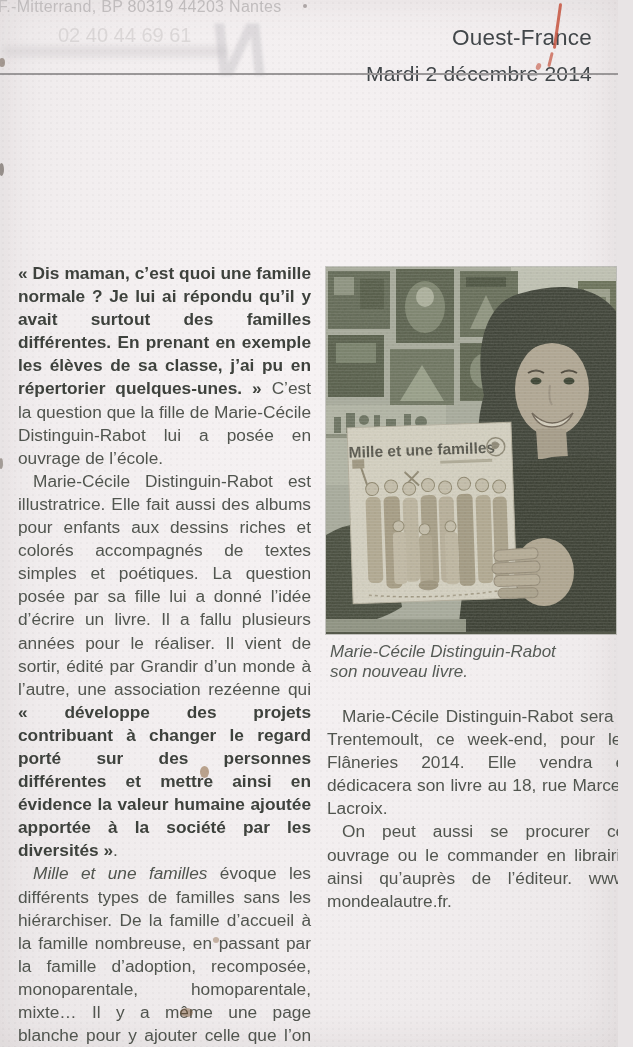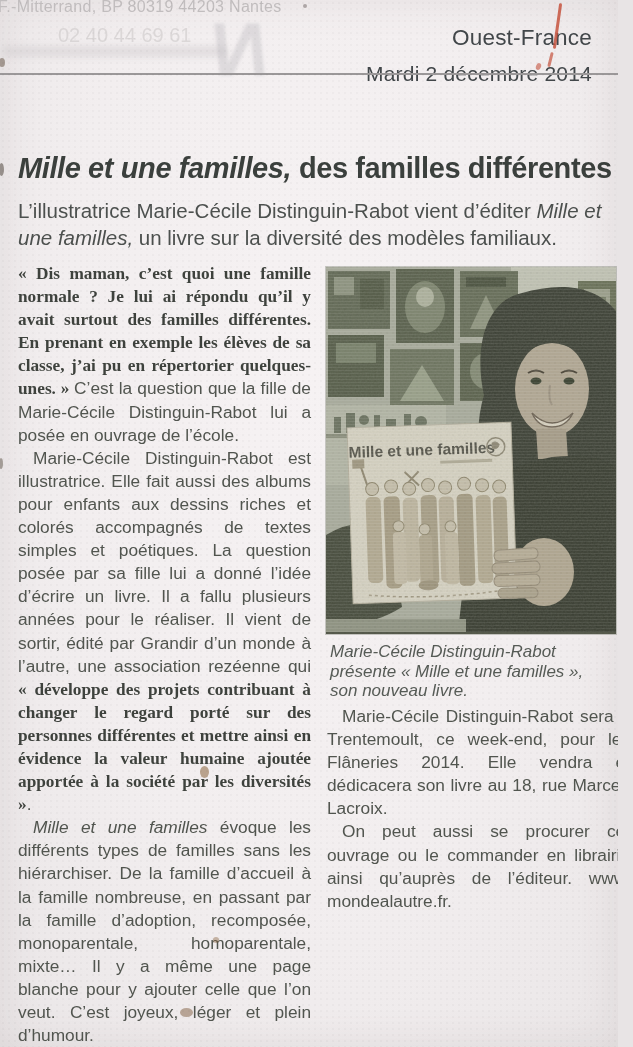--- a/index.html
+++ b/index.html
@@ -29,21 +29,21 @@
   .rule{position:absolute;left:0;top:73px;width:633px;height:2px;background:#9b9899;}
   
   .headline{position:absolute;left:18px;top:152px;width:606px;margin:0;
     font-size:29px;font-weight:bold;color:#3b403d;letter-spacing:-.4px;white-space:nowrap;}
   .subhead{position:absolute;left:18px;top:198px;width:606px;margin:0;
     font-size:20.5px;line-height:26.5px;color:#4c504e;}
   
   .col{position:absolute;font-size:17.3px;line-height:23.1px;text-align:justify;color:#51554f;}
   .col p{margin:0;}
   .col .indent{text-indent:15px;}
-  .col b{color:#3e423d;font-family:Liberation Serif, serif;}
+  .col b{color:#3e423d;}
   .col-left{left:18px;top:262px;width:293px;}
   .col-right{left:327px;top:705px;width:303px;}
   
   .photo{position:absolute;left:326px;top:267px;width:290px;height:365px;margin:0;
     border-bottom:2px solid #565a4c;box-shadow:0 0 0 1px rgba(110,115,100,.35);}
   .photo::after{content:"";position:absolute;inset:0;pointer-events:none;
     background:repeating-linear-gradient(0deg, rgba(255,255,255,.07) 0 1px, transparent 1px 3px);}
   .caption{position:absolute;left:330px;top:642px;width:290px;
     font-style:italic;font-size:17px;line-height:19.5px;color:#565b56;}
   
@@ -68,22 +68,20 @@
 
   <div class="masthead-wrap">
     <div class="masthead">Ouest-France</div>
     <div class="date">Mardi 2 décembre 2014</div>
   </div>
   <div class="red-mark m1"></div>
   <div class="red-mark m2"></div>
   <div class="red-dot"></div>
   <div class="rule"></div>
 
-  <h1 class="headline"><em>Mille et une familles,</em><span> des familles différentes</span></h1>
-  <p class="subhead"><span>L’illustratrice Marie-Cécile Distinguin-Rabot vient d’éditer </span><i>Mille et une familles,</i><span> un livre sur la diversité des modèles familiaux.</span></p>
 
   <div class="col col-left">
     <p class="p"><b>« Dis maman, c’est quoi une famille normale ? Je lui ai répondu qu’il y avait surtout des familles différentes. En prenant en exemple les élèves de sa classe, j’ai pu en répertorier quelques-unes. » </b><span>C’est la question que la fille de Marie-Cécile Distinguin-Rabot lui a posée en ouvrage de l’école.</span></p>
     <p class="indent"><span>Marie-Cécile Distinguin-Rabot est illustratrice. Elle fait aussi des albums pour enfants aux dessins riches et colorés accompagnés de textes simples et poétiques. La question posée par sa fille lui a donné l’idée d’écrire un livre. Il a fallu plusieurs années pour le réaliser. Il vient de sortir, édité par Grandir d’un monde à l’autre, une association rezéenne qui </span><b>« développe des projets contribuant à changer le regard porté sur des personnes différentes et mettre ainsi en évidence la valeur humaine ajoutée apportée à la société par les diversités »</b><span>.</span></p>
     <p class="indent"><i>Mille et une familles</i><span> évoque les différents types de familles sans les hiérarchiser. De la famille d’accueil à la famille nombreuse, en passant par la famille d’adoption, recomposée, monoparentale, homoparentale, mixte… Il y a même une page blanche pour y ajouter celle que l’on veut. C’est joyeux, léger et plein d’humour. </span></p>
   </div>
 
   <figure class="photo">
     <svg viewBox="0 0 290 365" width="290" height="365">
       <defs>
@@ -197,21 +195,20 @@
         <rect x="168" y="308" width="46" height="11" rx="5" fill="#b7ad97" stroke="#958b77" stroke-width="1" transform="rotate(-2 190 313)"></rect>
         <rect x="172" y="321" width="40" height="10" rx="5" fill="#aba28c" stroke="#958b77" stroke-width="1" transform="rotate(-1 190 326)"></rect>
       </g>
       <rect x="0" y="352" width="140" height="13" fill="#8f9382"></rect>
       <rect width="290" height="365" filter="url(#grain)" opacity="0.5"></rect>
     </svg>
   </figure>
 
   <div class="caption">
     <div>Marie-Cécile Distinguin-Rabot</div>
-    <div>présente « Mille et une familles »,</div>
     <div>son nouveau livre.</div>
   </div>
 
   <div class="col col-right">
     <p class="indent">Marie-Cécile Distinguin-Rabot sera à Trentemoult, ce week-end, pour les Flâneries 2014. Elle vendra et dédicacera son livre au 18, rue Marcel-Lacroix.</p>
     <p class="indent">On peut aussi se procurer cet ouvrage ou le commander en librairie ainsi qu’auprès de l’éditeur. www. mondealautre.fr.</p>
   </div>
 
   <div class="stain s1"></div>
   <div class="stain s2"></div>

